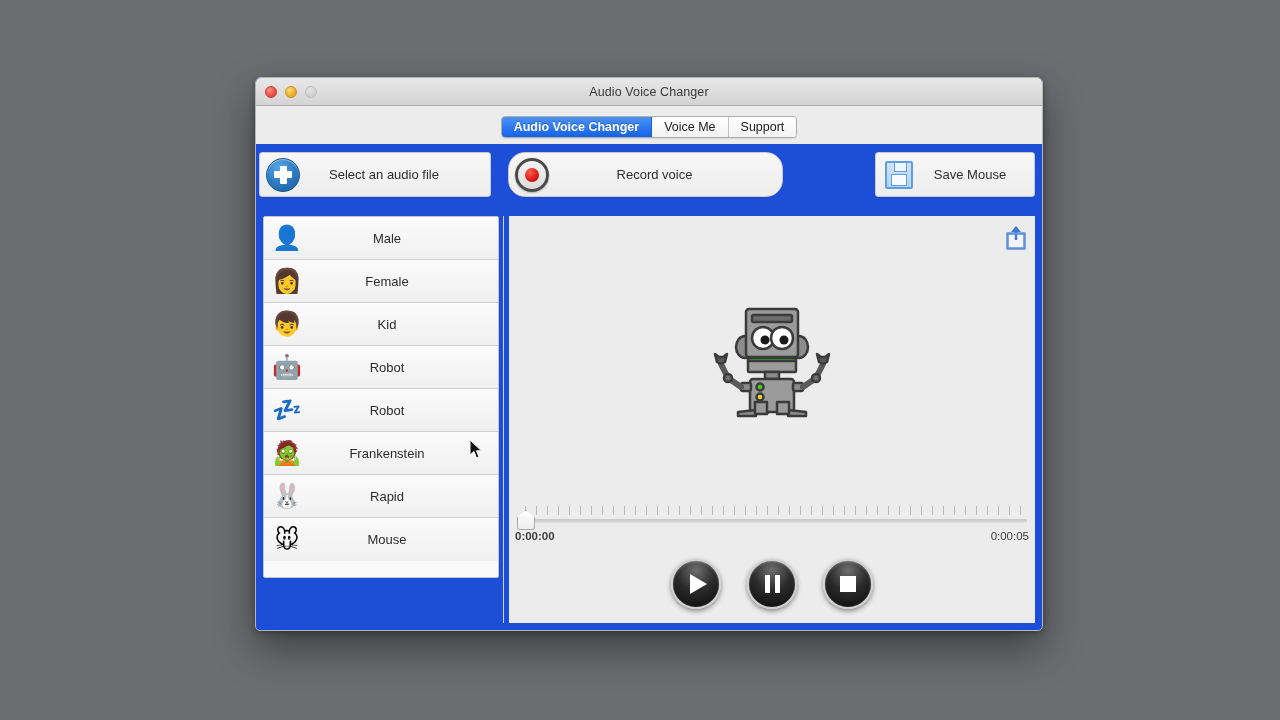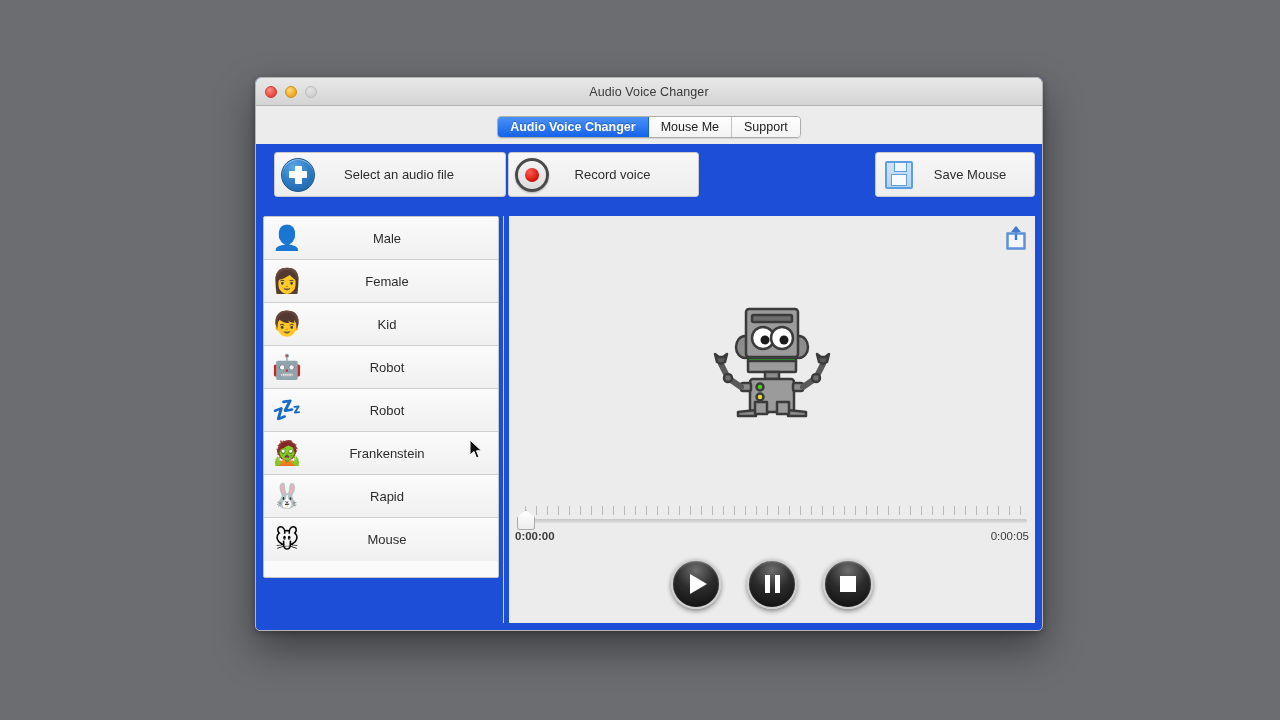--- a/index.html
+++ b/index.html
@@ -115,22 +115,22 @@
   .tbtn {
     height: 45px;
     background: linear-gradient(to bottom, #f7f7f7, #ededed);
     border: 1px solid #c9c9c9;
     border-radius: 3px;
     display: flex;
     align-items: center;
     position: absolute;
     box-shadow: 0 1px 1px rgba(0,0,0,0.04);
   }
-  #btn-select { left: 18px;   top: 8px;  width: 232px; }
-  #btn-record { left: 252px; top: 8px;  width: 191px; }
+  #btn-select { left: 3px;   top: 8px;  width: 232px; }
+  #btn-record { left: 252px; top: 8px;  width: 275px; border-radius: 17px; }
   #btn-save   { left: 619px; top: 8px;  width: 160px; }
   .tbtn .ic {
     width: 46px;
     display: flex;
     align-items: center;
     justify-content: center;
     flex: 0 0 auto;
   }
   .tbtn .lbl {
     flex: 1;
@@ -348,21 +348,21 @@
       <span class="light close"></span>
       <span class="light min"></span>
       <span class="light max"></span>
     </div>
     <div class="window-title">Audio Voice Changer</div>
   </div>
 
   <div class="tabbar-zone">
     <div class="tabs">
       <div class="tab active">Audio Voice Changer</div>
-      <div class="tab">Mouse Me</div>
+      <div class="tab">Voice Me</div>
       <div class="tab">Support</div>
     </div>
   </div>
 
   <div class="toolbar">
 
     <div class="tbtn" id="btn-select">
       <span class="ic">
           <i class="ic-plus"></i>
         </span>

